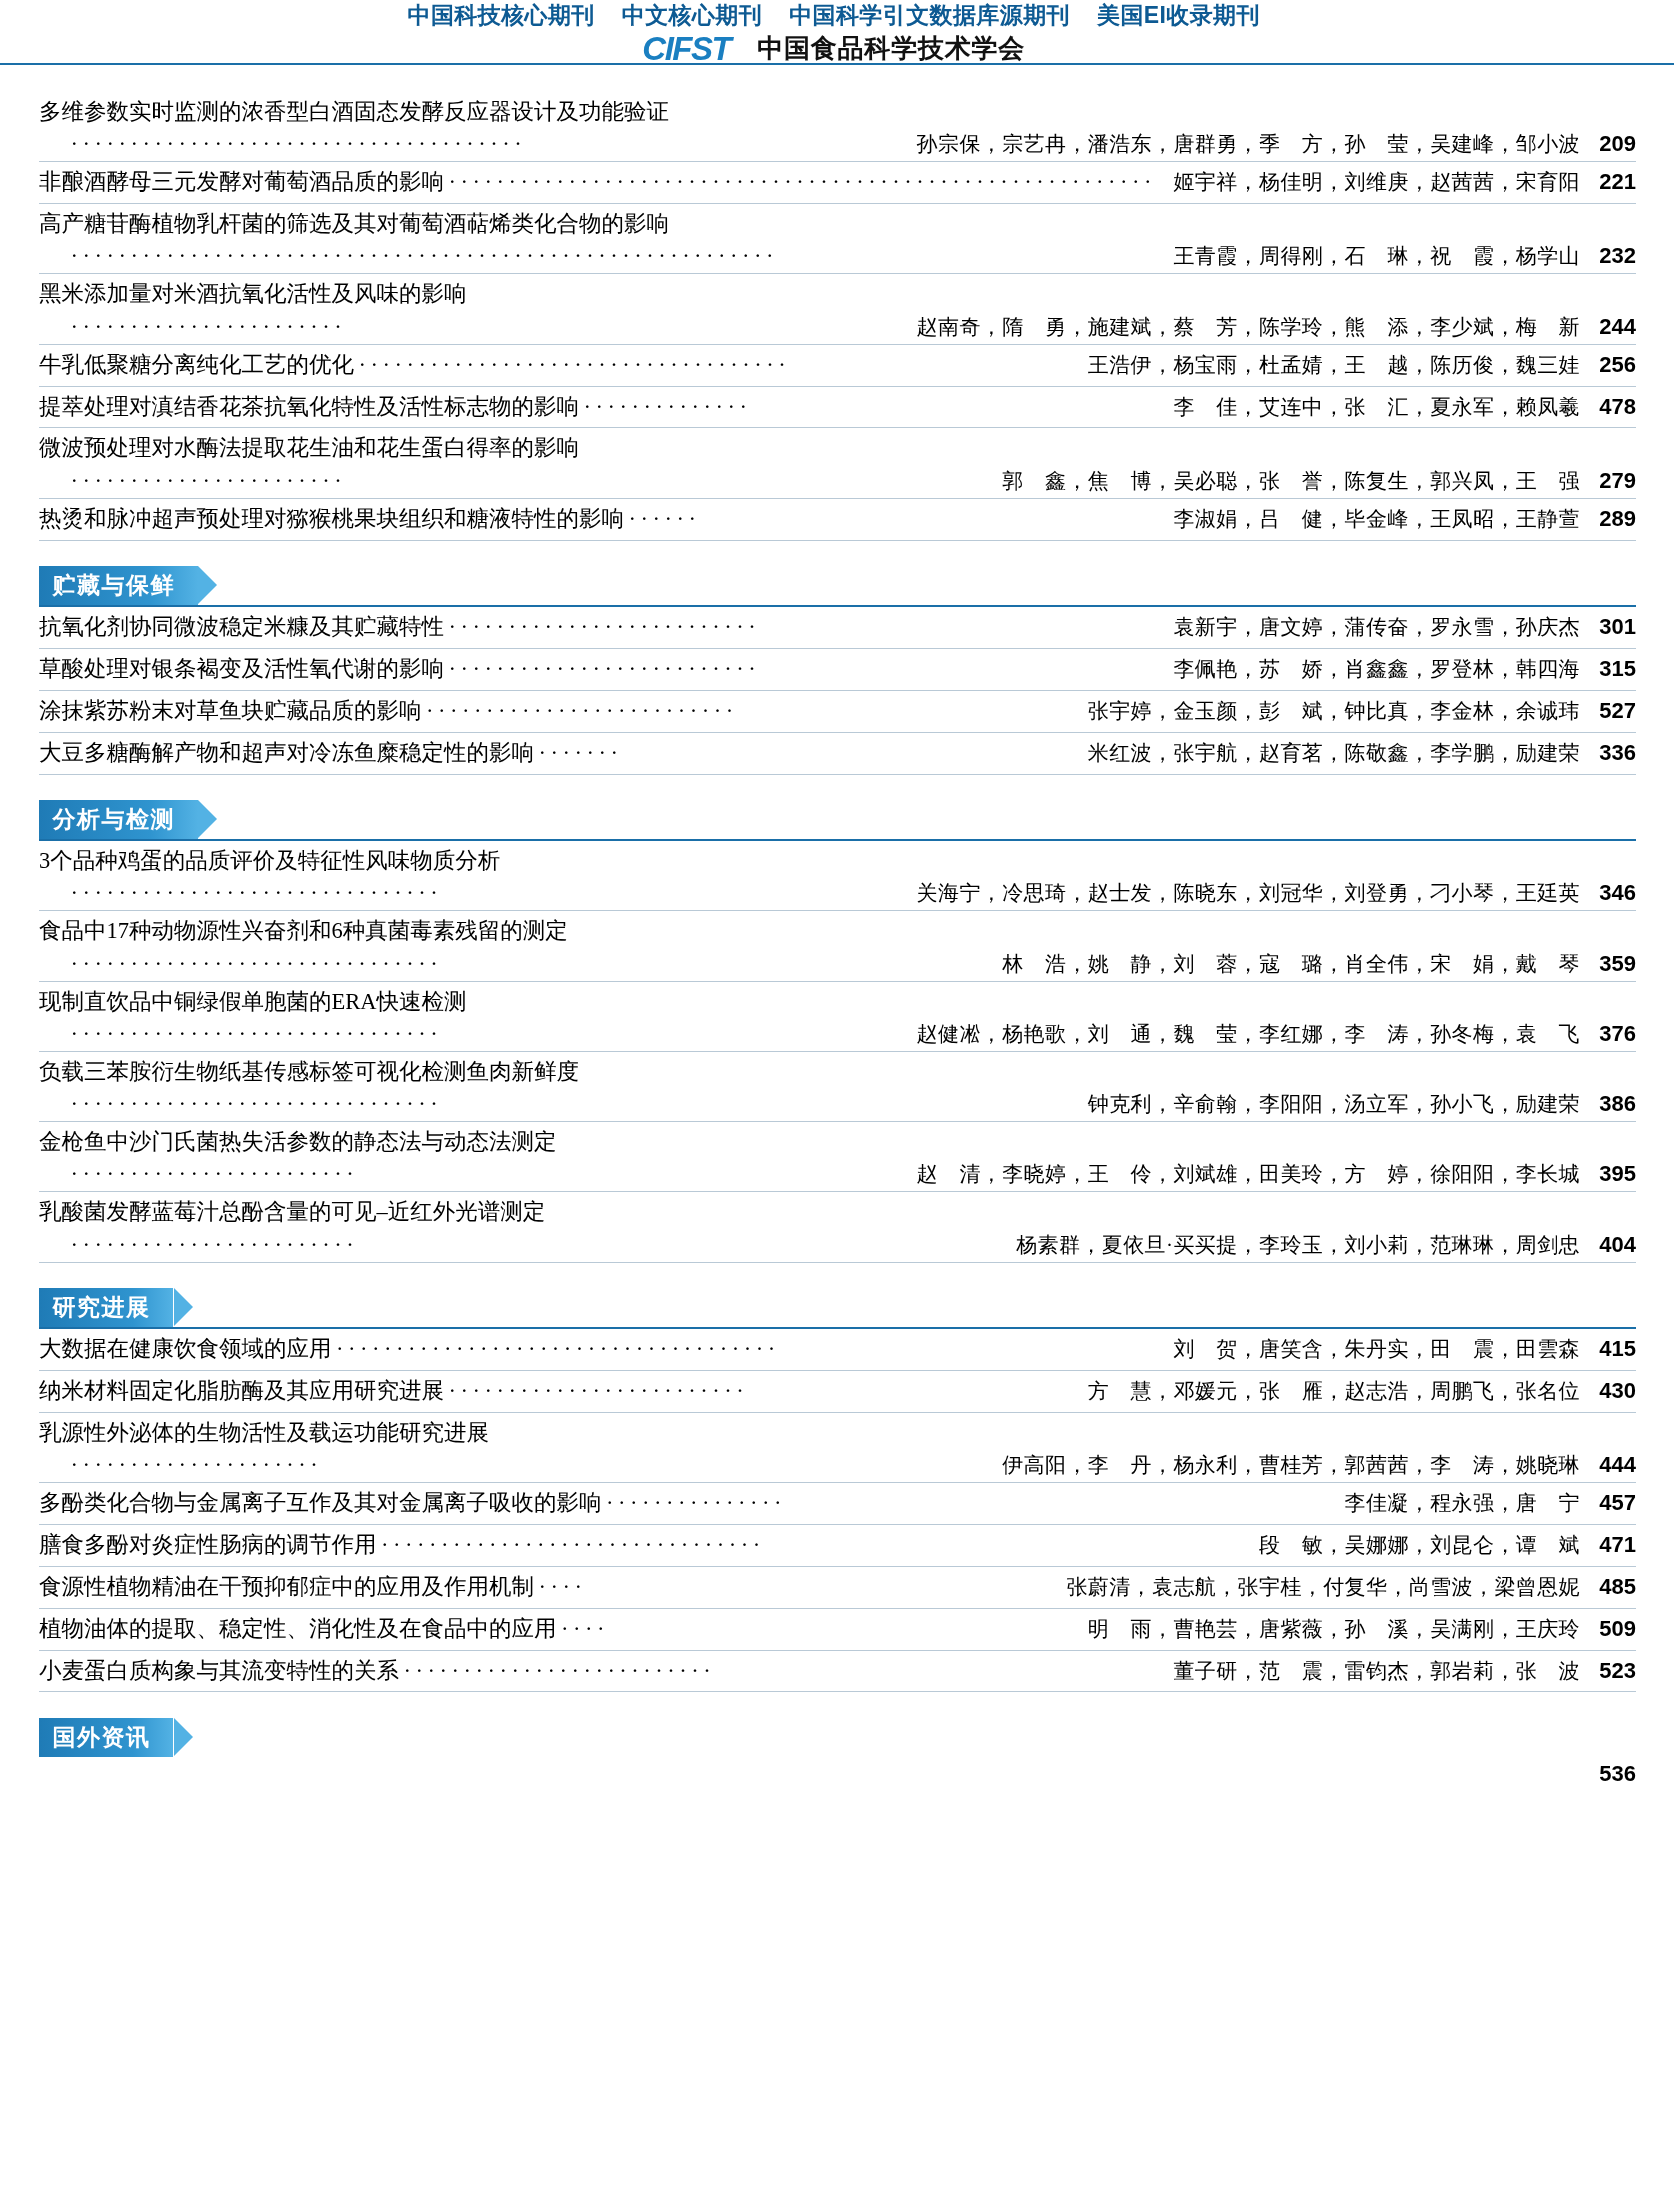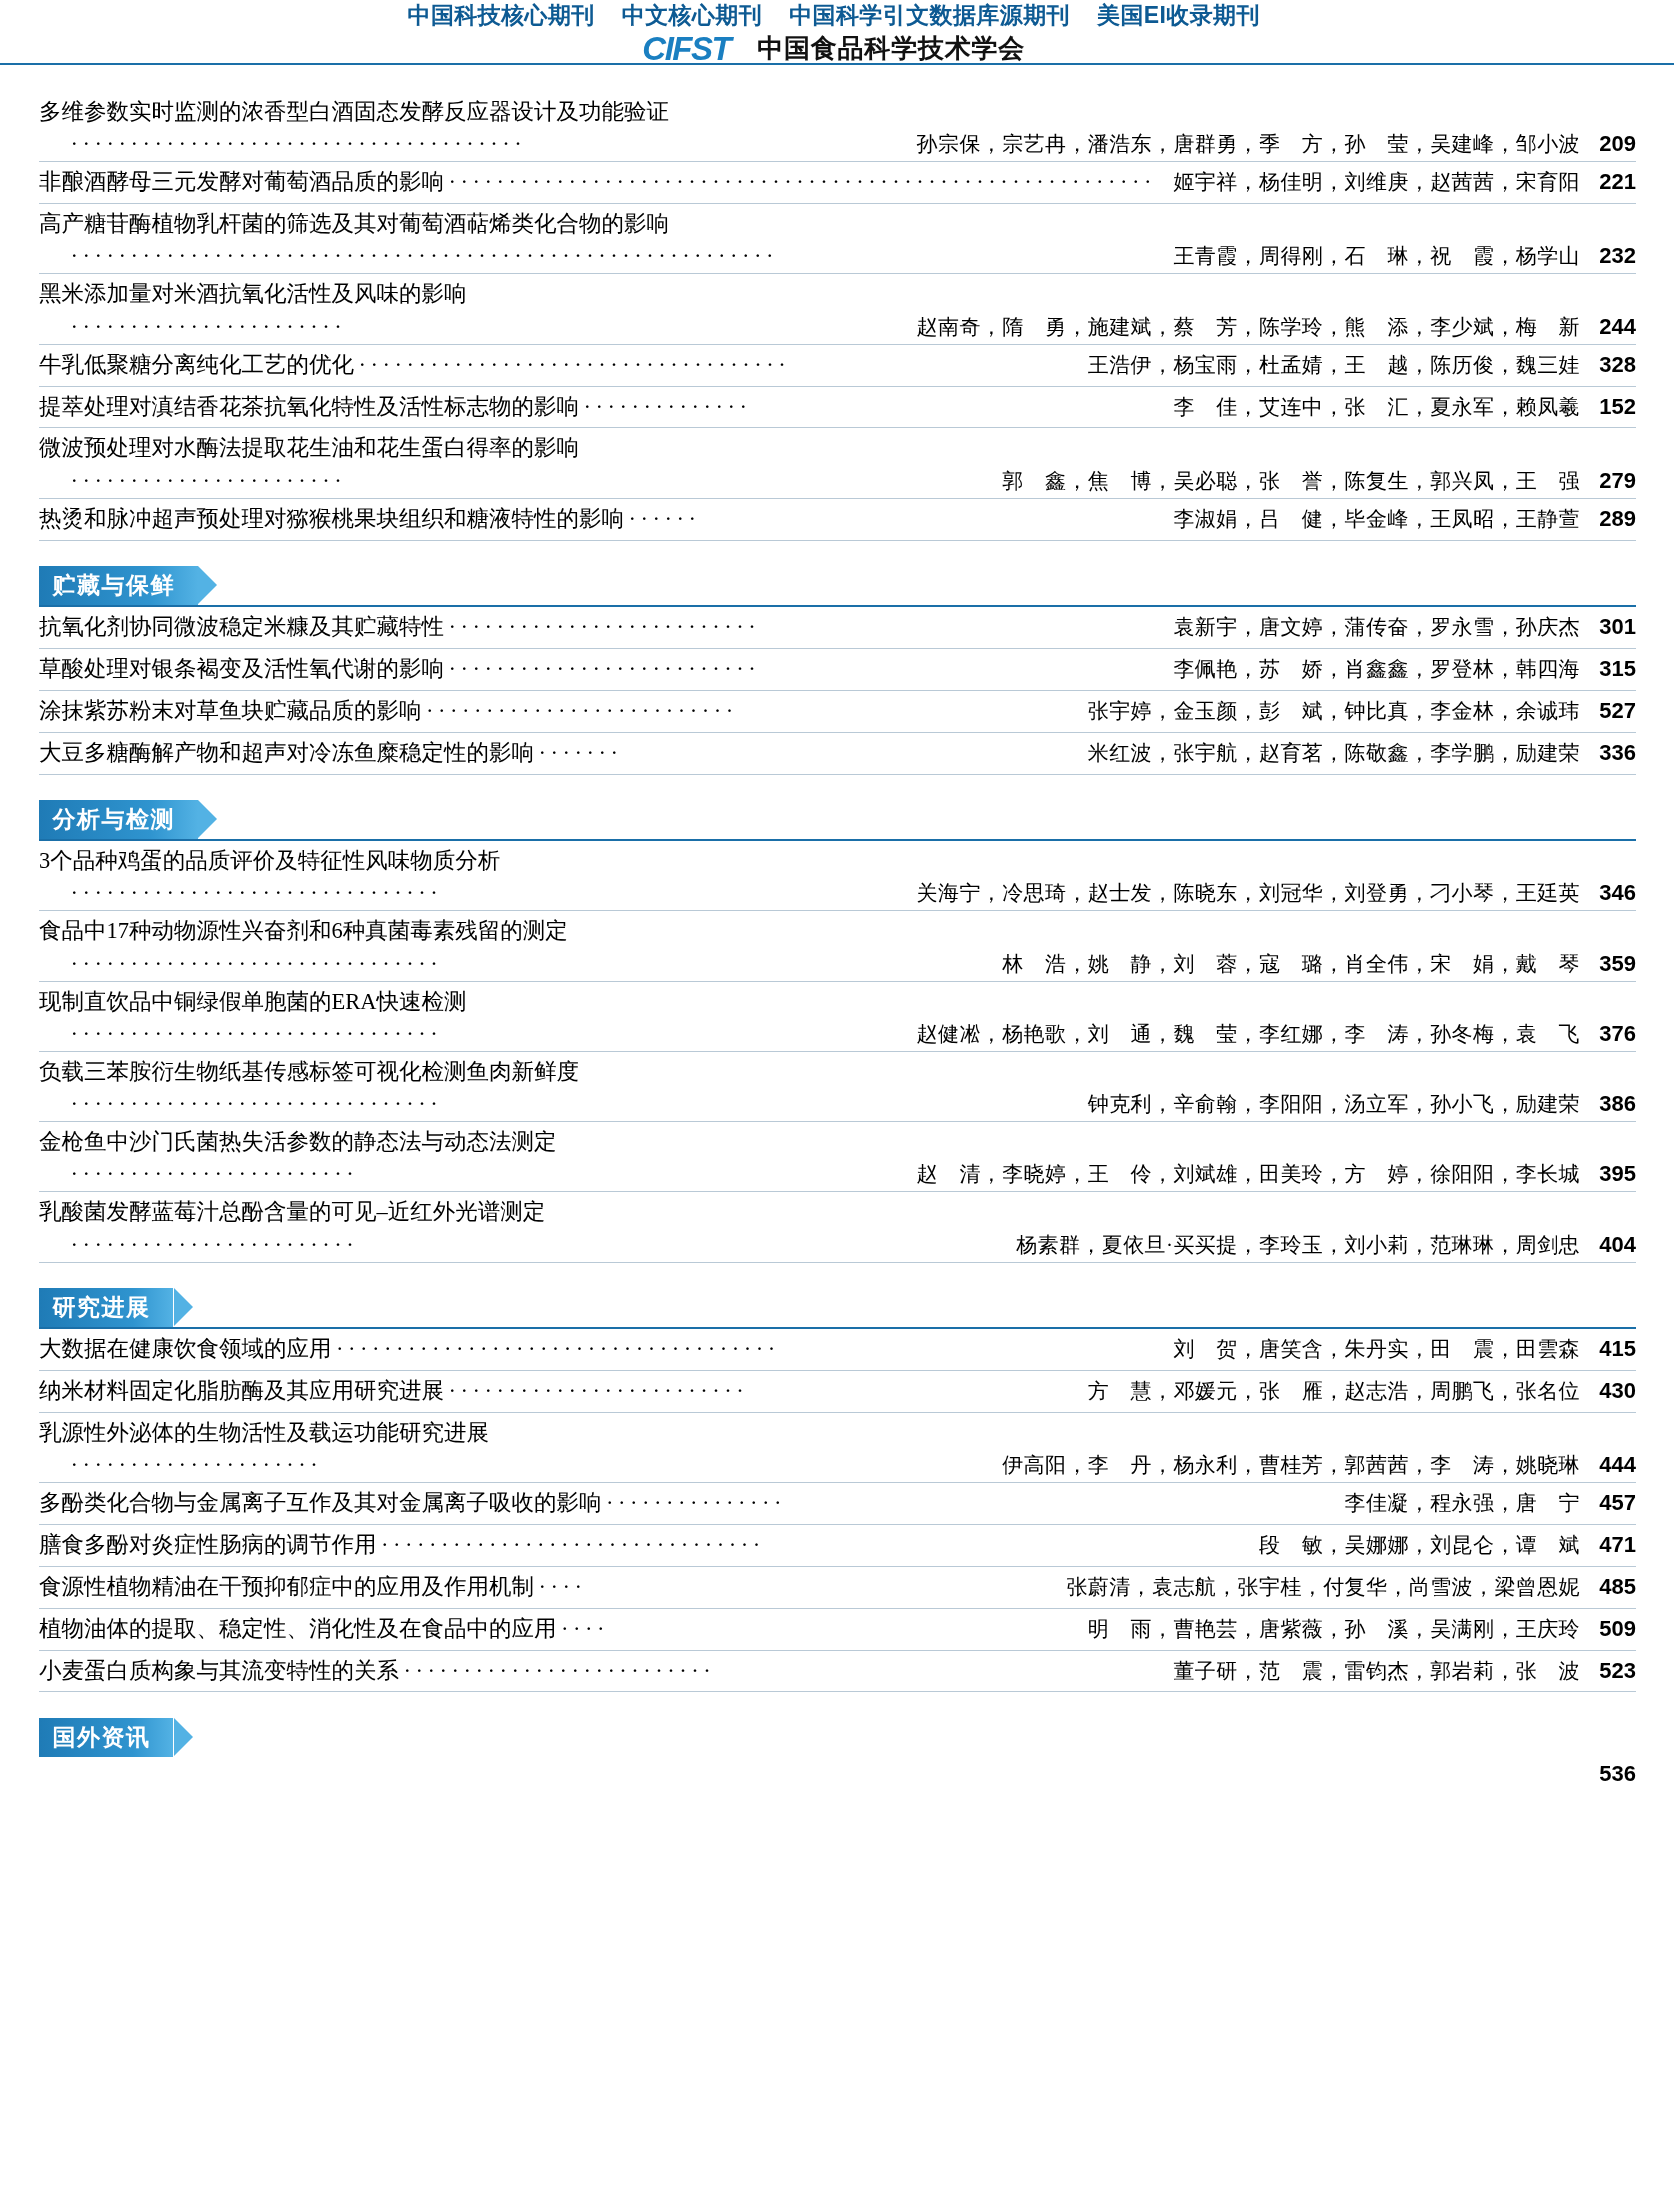--- a/index.html
+++ b/index.html
@@ -234,30 +234,30 @@
           <span class="authors">赵南奇，隋　勇，施建斌，蔡　芳，陈学玲，熊　添，李少斌，梅　新</span>
           <span class="page-no">244</span>
         </div>
       </div>
 
       <div class="entry">
         <div class="line">
           <span class="title">牛乳低聚糖分离纯化工艺的优化</span>
           <span class="dots">····································</span>
           <span class="authors">王浩伊，杨宝雨，杜孟婧，王　越，陈历俊，魏三娃</span>
-          <span class="page-no">328</span>
+          <span class="page-no">256</span>
         </div>
       </div>
 
       <div class="entry">
         <div class="line">
           <span class="title">提萃处理对滇结香花茶抗氧化特性及活性标志物的影响</span>
           <span class="dots">··············</span>
           <span class="authors">李　佳，艾连中，张　汇，夏永军，赖凤羲</span>
-          <span class="page-no">152</span>
+          <span class="page-no">478</span>
         </div>
       </div>
 
       <div class="entry">
         <div class="title-only">微波预处理对水酶法提取花生油和花生蛋白得率的影响</div>
         <div class="second-line">
           <span class="dots">·······················</span>
           <span class="authors">郭　鑫，焦　博，吴必聪，张　誉，陈复生，郭兴凤，王　强</span>
           <span class="page-no">279</span>
         </div>

